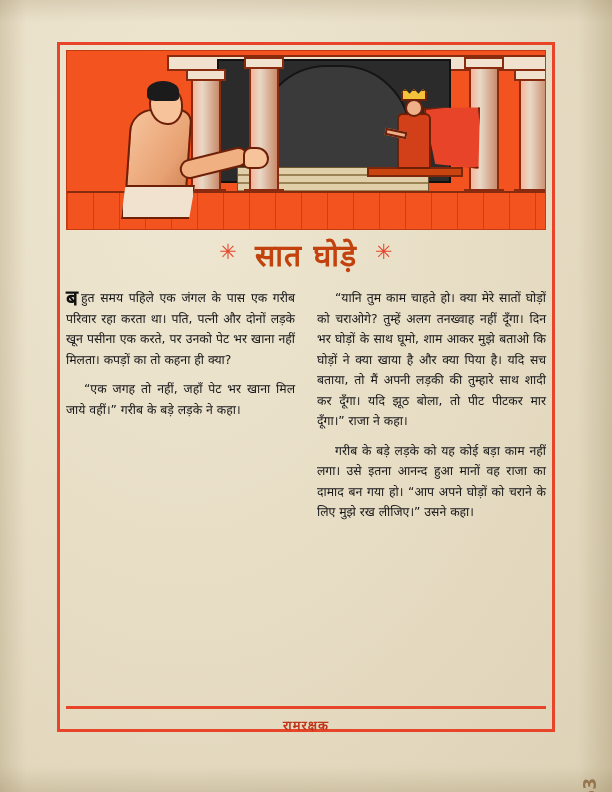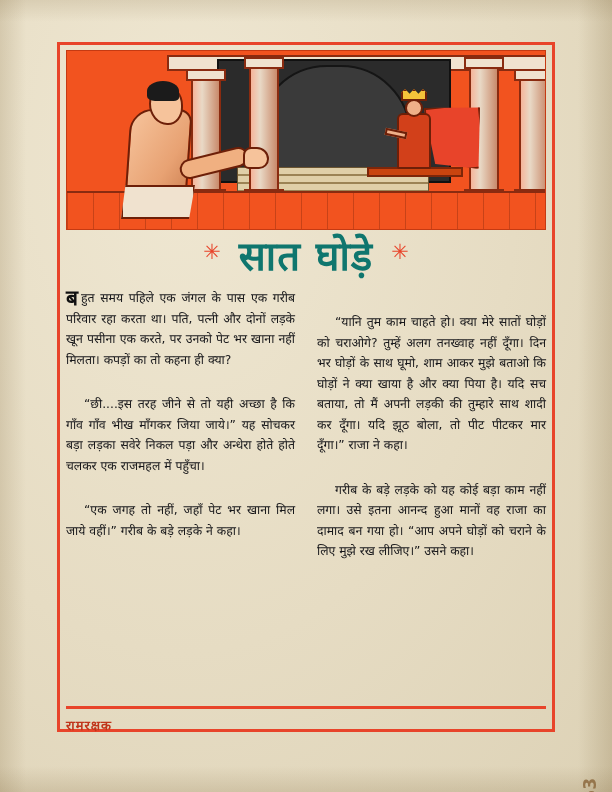--- a/index.html
+++ b/index.html
@@ -266,23 +266,23 @@
     gap: 18px;
   }
   .title-star {
     color: #e8442a;
     font-size: 21px;
     line-height: 1;
     transform: translateY(-2px);
   }
   .title-text {
     font-family: "DejaVu Sans", sans-serif;
-    font-size: 40px;
+    font-size: 30px;
     font-weight: bold;
-    color: #0f766e;
+    color: #c2410c;
     letter-spacing: 1px;
   }
 
   
   .columns {
     position: absolute;
     left: 66px;
     top: 288px;
     width: 480px;
     height: 410px;
@@ -295,21 +295,21 @@
   }
   p.para {
     margin: 0 0 9px 0;
     font-family: "DejaVu Sans", sans-serif;
     font-size: 12.3px;
     line-height: 20.5px;
     color: #17171a;
     text-align: justify;
     text-justify: inter-word;
   }
-  p.para.indent { text-indent: 18px; margin-top: 24px; }
+  p.para.indent { text-indent: 18px; }
   .dropcap {
     float: left;
     font-size: 21px;
     line-height: 19px;
     font-weight: bold;
     padding: 1px 3px 0 0;
     color: #111;
   }
 
   
@@ -319,21 +319,21 @@
     top: 706px;
     width: 480px;
     height: 3px;
     background: #e8442a;
   }
   .footer-name {
     position: absolute;
     left: 66px;
     top: 716px;
     width: 480px;
-    text-align: left;
+    text-align: center;
     font-family: "DejaVu Sans", sans-serif;
     font-size: 13px;
     font-weight: bold;
     color: #c0341a;
     letter-spacing: 1px;
   }
   .page-number {
     position: absolute;
     right: 12px;
     bottom: 14px;
@@ -388,21 +388,20 @@
   <span class="title-star">✳</span>
   <span class="title-text">सात घोड़े</span>
   <span class="title-star">✳</span>
 </div>
 
 <div class="columns">
   <div class="col">
     <p class="para">
       <span class="dropcap">ब</span><span>हुत समय पहिले एक जंगल के पास एक गरीब परिवार रहा करता था। पति, पत्नी और दोनों लड़के खून पसीना एक करते, पर उनको पेट भर खाना नहीं मिलता। कपड़ों का तो कहना ही क्या?</span>
     </p>
-    <p class="para indent">“छी....इस तरह जीने से तो यही अच्छा है कि गाँव गाँव भीख माँगकर जिया जाये।” यह सोचकर बड़ा लड़का सवेरे निकल पड़ा और अन्धेरा होते होते चलकर एक राजमहल में पहुँचा।</p>
     <p class="para indent">“एक जगह तो नहीं, जहाँ पेट भर खाना मिल जाये वहीं।” गरीब के बड़े लड़के ने कहा।</p>
   </div>
   <div class="col">
     <p class="para indent">“यानि तुम काम चाहते हो। क्या मेरे सातों घोड़ों को चराओगे? तुम्हें अलग तनख्वाह नहीं दूँगा। दिन भर घोड़ों के साथ घूमो, शाम आकर मुझे बताओ कि घोड़ों ने क्या खाया है और क्या पिया है। यदि सच बताया, तो मैं अपनी लड़की की तुम्हारे साथ शादी कर दूँगा। यदि झूठ बोला, तो पीट पीटकर मार दूँगा।” राजा ने कहा।</p>
     <p class="para indent">गरीब के बड़े लड़के को यह कोई बड़ा काम नहीं लगा। उसे इतना आनन्द हुआ मानों वह राजा का दामाद बन गया हो। “आप अपने घोड़ों को चराने के लिए मुझे रख लीजिए।” उसने कहा।</p>
   </div>
 </div>
 
 <div class="footer-rule"></div>
 <div class="footer-name">रामरक्षक</div>

